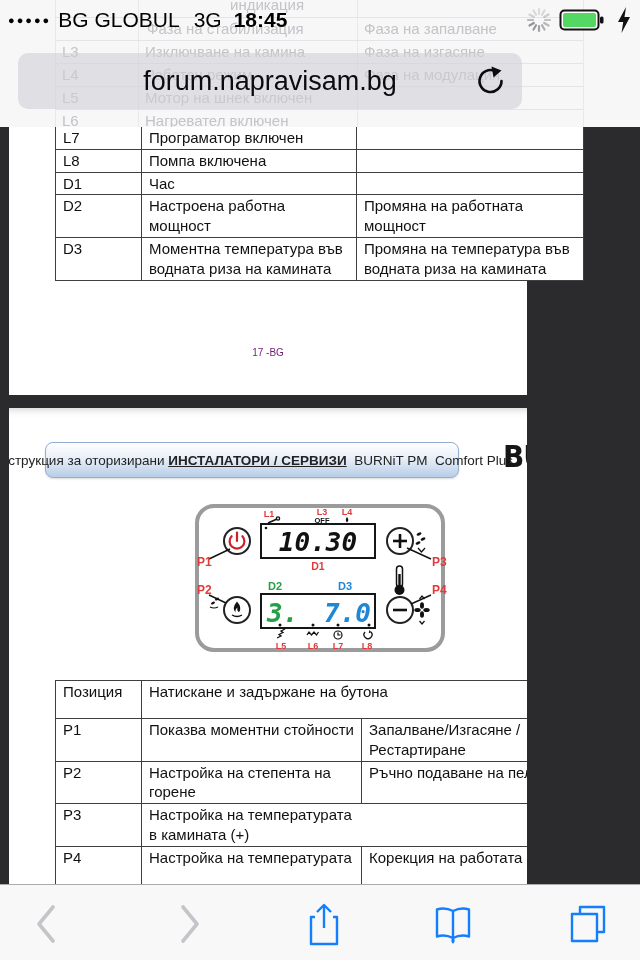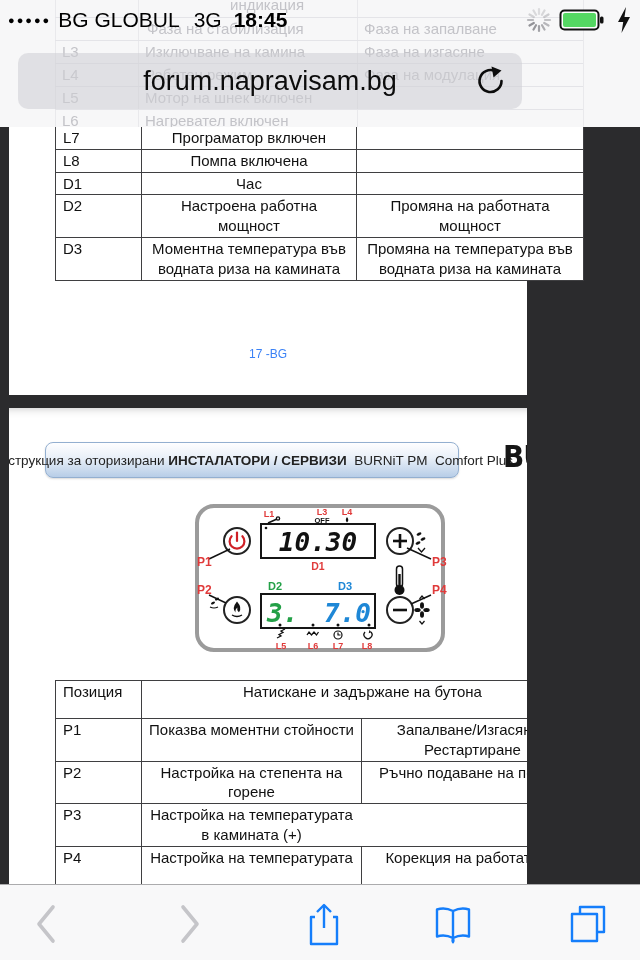--- a/index.html
+++ b/index.html
@@ -42,40 +42,40 @@
 
   
   .page { position:absolute; left:9px; width:518px; background:#fff; }
   #page1 { top:127px; height:268px; }
   #page2 { top:408px; height:476px; overflow:hidden; box-shadow:inset 0 10px 10px -10px rgba(0,0,0,.25); }
 
   .tbl { position:absolute; border:1px solid #3f3f41; background:#fff; }
   .trow { display:flex; }
   .trow + .trow { border-top:1px solid #3f3f41; }
   .tcell { padding:1px 7px; font-size:15px; line-height:1.32; color:#111; }
-  .tcell + .tcell { border-left:1px solid #3f3f41;text-align:center; }
+  .tcell + .tcell { border-left:1px solid #3f3f41; }
   .c-pos  { width:85px;  flex:0 0 85px; }
   .c-mid  { width:215px; flex:0 0 215px; }
   .c-last { flex:1 1 auto; }
   .c-mid2 { width:220px; flex:0 0 220px; }
   .t-title { justify-content:center; font-weight:bold; }
   .center { text-align:center; }
   .justify { text-align:justify; }
-  .pg-footer { position:absolute; left:0; width:100%; text-align:center; font-size:12px; color:#3b82f6; }
+  .pg-footer { position:absolute; left:0; width:100%; text-align:center; font-size:10px; color:#701a75; }
 
   
   .hdr-bar {
     position:absolute; top:34px; left:36px; width:414px; height:36px;
     border:1px solid #93afd0; border-radius:8px;
     background:linear-gradient(#fefeff 0%, #e8eff8 45%, #b7cde7 100%);
     display:flex; align-items:center; justify-content:center;
     font-size:13.5px; color:#222; white-space:nowrap;
     box-shadow:0 1px 2px rgba(0,0,0,.15);
   }
-  .hdr-bold { font-weight:bold; white-space:pre; }
+  .hdr-bold { font-weight:bold; white-space:pre;text-decoration:underline; }
   .hdr-pre { white-space:pre; }
   .logo { position:absolute; top:30px; left:494px; width:130px; height:44px; }
   .logo-brand {
     font-family:"DejaVu Sans", sans-serif; font-weight:900; font-size:31px;
     letter-spacing:-1px; color:#161616; line-height:36px; font-stretch:condensed;
   }
   .logo-badge {
     position:absolute; left:34px; top:28px; background:#d42127; color:#fff;
     font-size:9.5px; font-weight:bold; padding:1px 4px; letter-spacing:.5px;
     box-shadow:1px 1px 0 rgba(0,0,0,.4);

